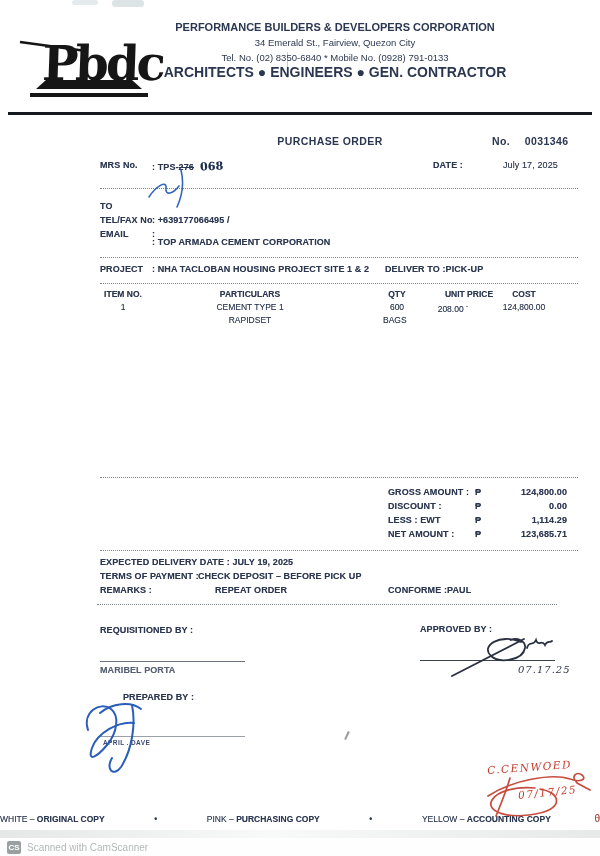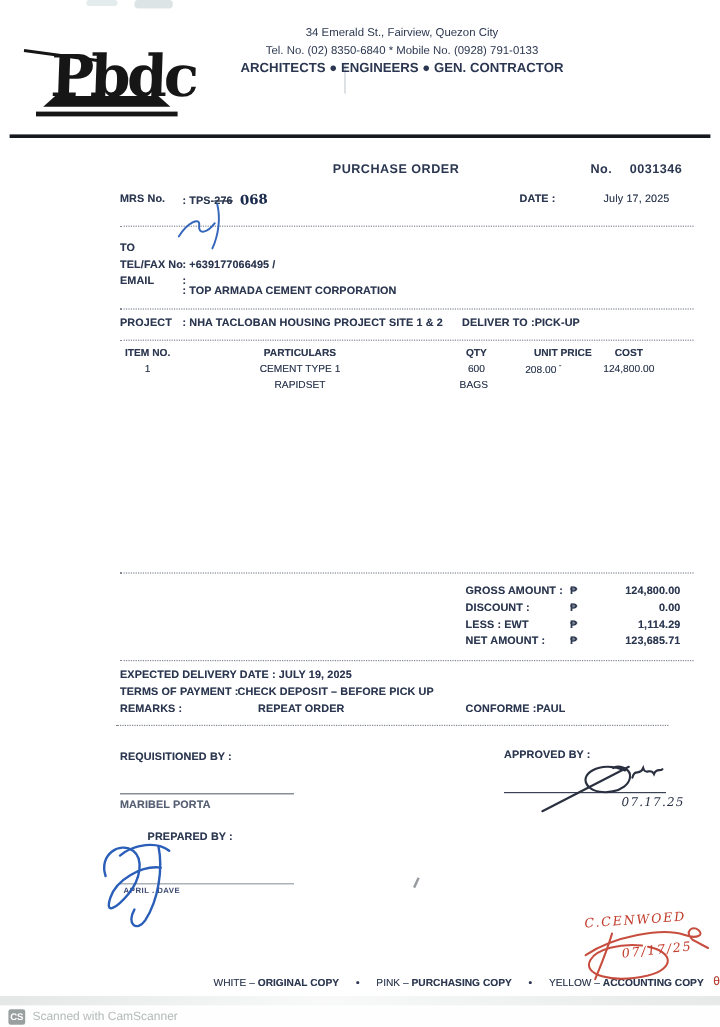--- a/index.html
+++ b/index.html
@@ -12,49 +12,50 @@
   .center{text-align:center;}
   .right{text-align:right;}
   .strike{text-decoration:line-through;}
   .hand{font-family:"DejaVu Serif", serif;font-weight:bold;color:#1c2c4e;}
   .hand-date{font-family:"DejaVu Serif", serif;font-style:italic;color:#2b3347;letter-spacing:1px;}
   .red{color:#c23b2a;}
   .stamp-text{font-family:"DejaVu Serif", serif;font-style:italic;letter-spacing:1.5px;}
   .header-block{line-height:15px;}
   .company-name{font-size:11px;font-weight:bold;}
   .header-line{font-size:9.5px;}
-  .tagline{font-size:11px;font-weight:bold;}
+  .tagline{font-size:14px;font-weight:bold;}
   .title{font-size:10.5px;font-weight:bold;letter-spacing:.4px;}
   .cell{position:absolute;font-size:8.5px;text-shadow:0 0 .4px rgba(35,45,70,.45);}
   .sup-dash{font-size:7px;vertical-align:super;margin-left:2px;}
   .tiny-name{font-size:6.5px;font-weight:bold;letter-spacing:.4px;color:#3c4870;filter:blur(.3px);}
   .faded{opacity:.8;}
   svg.overlay{position:absolute;left:0;top:0;pointer-events:none;}
   .cs-bar{position:absolute;left:0;top:838px;width:600px;height:18px;background:#fefefe;display:flex;align-items:center;gap:6px;padding-left:7px;box-sizing:border-box;}
   .cs-box{width:14px;height:13px;background:#9aa0a0;border-radius:2px;color:#ffffff;font-size:8px;font-weight:bold;display:flex;align-items:center;justify-content:center;}
   .cs-text{color:#b4b9b9;font-size:10px;}
-  .footer-row{position:absolute;left:0;top:813px;width:600px;display:flex;justify-content:flex-end;align-items:center;gap:14px;font-size:8.5px;text-shadow:0 0 .4px rgba(35,45,70,.4);}
+  .footer-row{position:absolute;left:0;top:813px;width:600px;display:flex;justify-content:space-between;align-items:center;gap:14px;font-size:8.5px;text-shadow:0 0 .4px rgba(35,45,70,.4);}
 </style>
 </head>
 <body>
 
 <div class="abs" style="left:72px;top:0;width:26px;height:5px;background:#dde6e8;border-radius:3px;opacity:.8;"></div>
 <div class="abs" style="left:112px;top:0;width:32px;height:7px;background:#d4dde0;border-radius:3px;opacity:.8;"></div>
 <div class="abs" style="left:287px;top:52px;width:1px;height:26px;background:#c8cdd2;"></div>
 
 <div class="abs" style="left:14px;top:16px;width:160px;height:92px;">
   <svg width="160" height="92" viewBox="0 0 160 92">
     <path d="M6 26 L72 35" stroke="#151515" stroke-width="2.5" fill="none"></path>
     <text x="30" y="64" font-family="DejaVu Serif, serif" font-weight="bold" font-size="48" fill="#161616" letter-spacing="-3" transform="skewX(-2)">Pbdc</text>
     <polygon points="32,64 118,64 128,73 22,73" fill="#161616"></polygon>
     <rect x="16" y="77" width="118" height="4" fill="#161616"></rect>
   </svg>
 </div>
 
 <div class="abs header-block center" style="left:110px;top:20px;width:450px;">
+  <div class="company-name">PERFORMANCE BUILDERS &amp; DEVELOPERS CORPORATION</div>
   <div class="header-line">34 Emerald St., Fairview, Quezon City</div>
   <div class="header-line">Tel. No. (02) 8350-6840  *  Mobile No. (0928) 791-0133</div>
   <div class="tagline">ARCHITECTS ● ENGINEERS ● GEN. CONTRACTOR</div>
 </div>
 
 <div class="abs" style="left:8px;top:112px;width:584px;height:3px;background:#15181d;"></div>
 
 <div class="abs title center" style="left:245px;top:135px;width:170px;">PURCHASE ORDER</div>
 <div class="abs title" style="left:492px;top:135px;">
   <span>No.</span>

